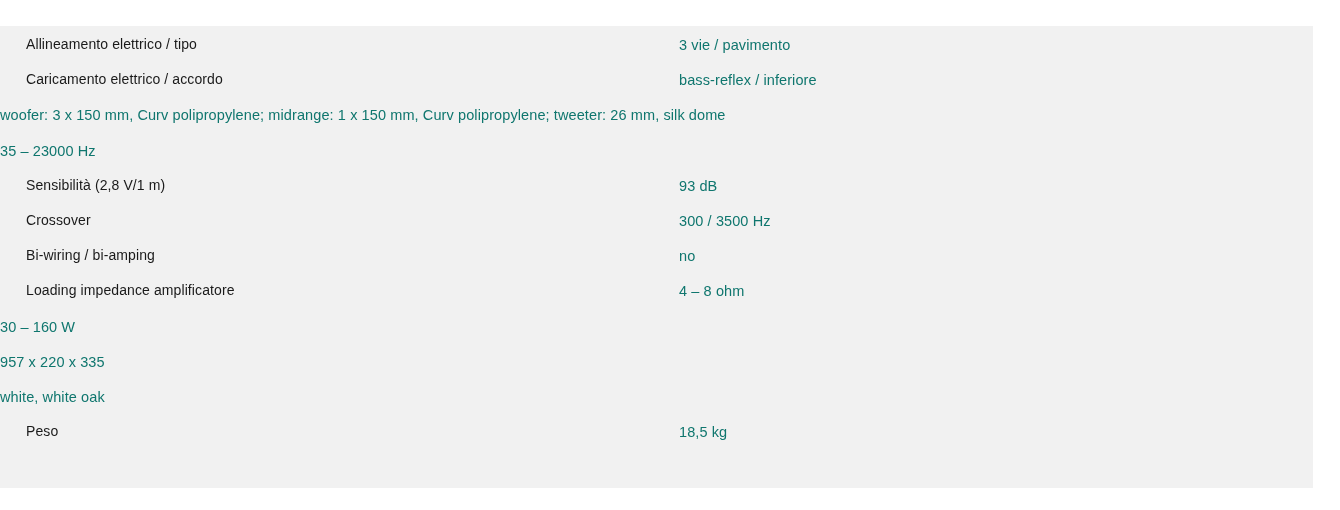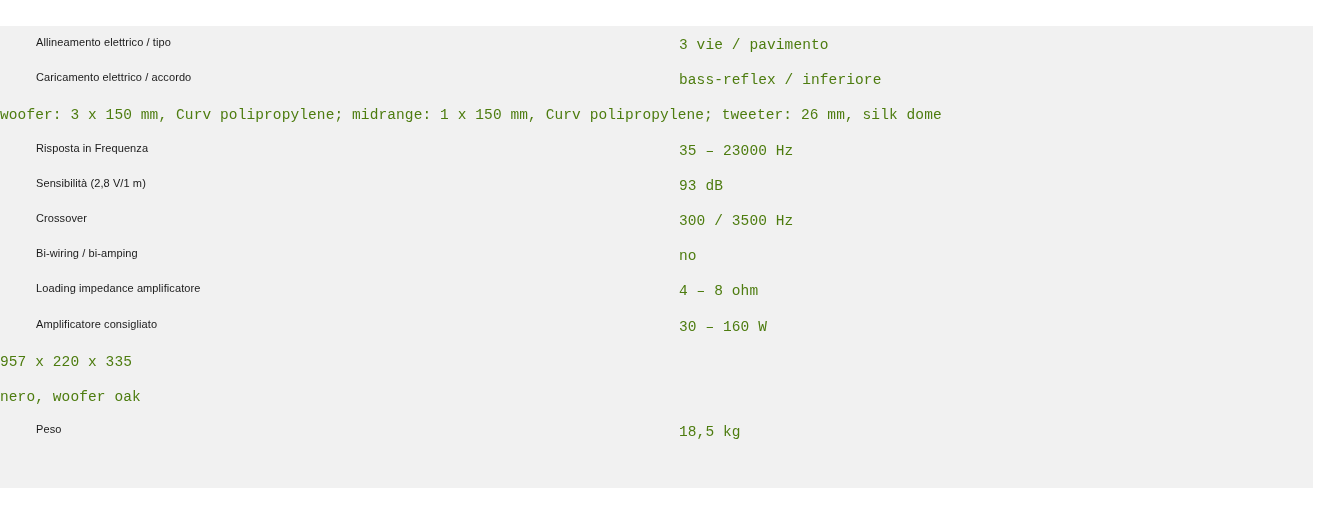--- a/index.html
+++ b/index.html
@@ -29,37 +29,36 @@
     width: 100%;
   }
   .spec-row {
     display: flex;
     align-items: flex-start;
     min-height: 35.2px;
   }
   .spec-row .label {
     width: 679px;
     flex: 0 0 679px;
-    padding-left: 36px;
+    padding-left: 26px;
     box-sizing: border-box;
-    font-size: 11px;
+    font-size: 14px;
     color: #1a1a1a;
     letter-spacing: 0.1px;
     line-height: 1.42;
   }
   .spec-row .value {
     flex: 1 1 auto;
     padding-right: 16px;
     box-sizing: border-box;
     font-size: 14.5px;
-    color: #4d7c0f;
+    color: #0f766e;
     letter-spacing: 0.1px;
     line-height: 1.42;
     white-space: pre-wrap;
-    font-family: Liberation Mono, monospace;
   }
   .row-spacer-top {
     height: 9px;
   }
 </style>
 </head>
 <body>
 
 <div class="spec-panel">
 
@@ -71,47 +70,45 @@
       <div class="value">3 vie / pavimento</div>
     </div>
     <div class="spec-row">
       <div class="label">Caricamento elettrico / accordo</div>
       <div class="value">bass-reflex / inferiore</div>
     </div>
     <div class="spec-row">
       <div class="value">woofer: 3 x 150 mm, Curv polipropylene; midrange: 1 x 150 mm, Curv polipropylene; tweeter: 26 mm, silk dome</div>
     </div>
     <div class="spec-row">
-      <div class="label">Risposta in Frequenza</div>
       <div class="value">35 – 23000 Hz</div>
     </div>
     <div class="spec-row">
       <div class="label">Sensibilità (2,8 V/1 m)</div>
       <div class="value">93 dB</div>
     </div>
     <div class="spec-row">
       <div class="label">Crossover</div>
       <div class="value">300 / 3500 Hz</div>
     </div>
     <div class="spec-row">
       <div class="label">Bi-wiring / bi-amping</div>
       <div class="value">no</div>
     </div>
     <div class="spec-row">
       <div class="label">Loading impedance amplificatore</div>
       <div class="value">4 – 8 ohm</div>
     </div>
     <div class="spec-row">
-      <div class="label">Amplificatore consigliato</div>
       <div class="value">30 – 160 W</div>
     </div>
     <div class="spec-row">
       <div class="value">957 x 220 x 335</div>
     </div>
     <div class="spec-row">
-      <div class="value">nero, woofer oak</div>
+      <div class="value">white, white oak</div>
     </div>
     <div class="spec-row">
       <div class="label">Peso</div>
       <div class="value">18,5 kg</div>
     </div>
   </div>
 </div>
 
 </body></html>

